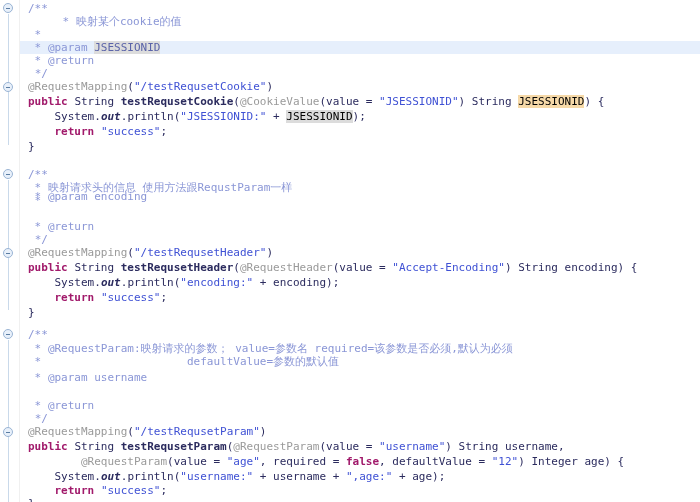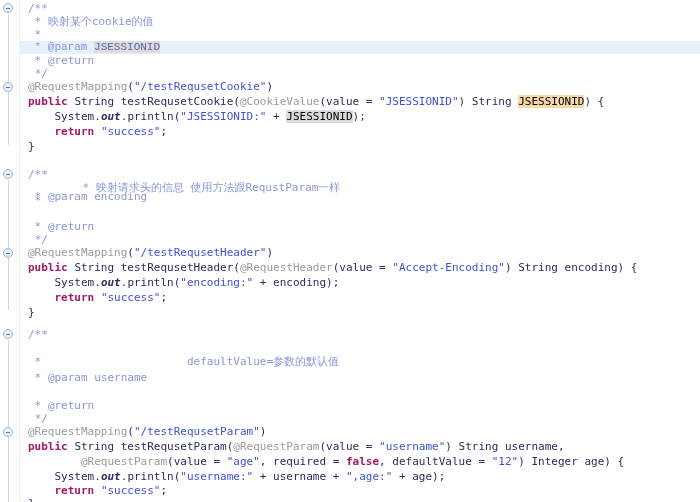--- a/index.html
+++ b/index.html
@@ -92,21 +92,21 @@
     height: 13px;
     background: #e6effc;
     z-index: 1;
   }
 
   
   .cmt      { color: #8a96d6; }
   .cmt-tag  { color: #8a96d6; }
   .kw       { color: #a11a6b; font-weight: bold; }
   .type     { color: #2b2b5e; text-align: center; }
-  .ident    { color: #2b2b5e; }
+  .ident    { color: #2b2b5e; font-weight: bold; }
   .anno     { color: #9a9a9a; margin-top: 40px; }
   .str      { color: #3f51d4; }
   .num      { color: #3f51d4; }
   .punct    { color: #2b2b5e; }
   .field    { color: #2b2b5e; font-style: italic; font-weight: bold; }
   .plain    { color: #2b2b5e; text-align: right; }
 
   
   .hl-read  { background: #dcdcdc; }
   .hl-write { background: #f6d9a8; }
@@ -138,43 +138,43 @@
     <div class="fold-line" style="top:340px;height:162px;"></div>
 
     <div class="fold" style="top:427px;"></div>
     <div class="fold-line" style="top:438px;height:64px;"></div>
   </div>
 
   <div class="code">
 
     <div class="line" style="top:2px;"><span class="txt"><span class="cmt">/**</span></span></div>
 
-    <div class="line" style="top:15px;"><span class="txt"><span class="cmt"> * </span><span class="cmt">映射某个cookie的值</span></span></div>
+    <div class="line" style="top:15px;margin-left:28px;"><span class="txt"><span class="cmt"> * </span><span class="cmt">映射某个cookie的值</span></span></div>
 
     <div class="line" style="top:28px;"><span class="txt"><span class="cmt"> *</span></span></div>
 
-    <div class="line" style="top:41px;font-family:Liberation Mono, monospace;"><span class="txt"><span class="cmt"> * </span><span class="cmt-tag">@param</span><span class="cmt"> </span><span class="hl-cmt">JSESSIONID</span></span></div>
+    <div class="line" style="top:41px;"><span class="txt"><span class="cmt"> * </span><span class="cmt-tag">@param</span><span class="cmt"> </span><span class="hl-cmt">JSESSIONID</span></span></div>
 
     <div class="line" style="top:54px;"><span class="txt"><span class="cmt"> * </span><span class="cmt-tag">@return</span></span></div>
 
     <div class="line" style="top:67px;"><span class="txt"><span class="cmt"> </span><span class="cmt">*/</span></span></div>
 
     <div class="line" style="top:80px;"><span class="txt"><span class="anno">@RequestMapping</span><span class="punct">(</span><span class="str">"/testRequsetCookie"</span><span class="punct">)</span></span></div>
 
     <div class="line" style="top:95px;"><span class="txt"><span class="kw">public</span><span class="plain"> </span><span class="type">String</span><span class="plain"> </span><span class="ident">testRequsetCookie</span><span class="punct">(</span><span class="anno">@CookieValue</span><span class="punct">(</span><span class="plain">value</span><span class="plain"> = </span><span class="str">"JSESSIONID"</span><span class="punct">)</span><span class="plain"> </span><span class="type">String</span><span class="plain"> </span><span class="hl-write">JSESSIONID</span><span class="punct">) {</span></span></div>
 
     <div class="line" style="top:110px;"><span class="txt"><span class="plain">    </span><span class="plain">System</span><span class="punct">.</span><span class="field">out</span><span class="punct">.</span><span class="plain">println</span><span class="punct">(</span><span class="str">"JSESSIONID:"</span><span class="plain"> + </span><span class="hl-read">JSESSIONID</span><span class="punct">);</span></span></div>
 
     <div class="line" style="top:125px;"><span class="txt"><span class="plain">    </span><span class="kw">return</span><span class="plain"> </span><span class="str">"success"</span><span class="punct">;</span></span></div>
 
     <div class="line" style="top:140px;"><span class="txt"><span class="punct">}</span></span></div>
 
     <div class="line" style="top:168px;"><span class="txt"><span class="cmt">/**</span></span></div>
 
-    <div class="line" style="top:181px;margin-left:48px;"><span class="txt"><span class="cmt"> * </span><span class="cmt">映射请求头的信息 使用方法跟RequstParam一样</span></span></div>
+    <div class="line" style="top:181px;"><span class="txt"><span class="cmt"> * </span><span class="cmt">映射请求头的信息 使用方法跟RequstParam一样</span></span></div>
 
     <div class="line" style="top:194px;"><span class="txt"><span class="cmt"> *</span></span></div>
 
     <div class="line" style="top:190px;"><span class="txt"><span class="cmt"> * </span><span class="cmt-tag">@param</span><span class="cmt"> </span><span class="cmt">encoding</span></span></div>
 
     <div class="line" style="top:220px;"><span class="txt"><span class="cmt"> * </span><span class="cmt-tag">@return</span></span></div>
 
     <div class="line" style="top:233px;"><span class="txt"><span class="cmt"> </span><span class="cmt">*/</span></span></div>
 
     <div class="line" style="top:246px;"><span class="txt"><span class="anno">@RequestMapping</span><span class="punct">(</span><span class="str">"/testRequsetHeader"</span><span class="punct">)</span></span></div>
@@ -182,20 +182,21 @@
     <div class="line" style="top:261px;"><span class="txt"><span class="kw">public</span><span class="plain"> </span><span class="type">String</span><span class="plain"> </span><span class="ident">testRequsetHeader</span><span class="punct">(</span><span class="anno">@RequestHeader</span><span class="punct">(</span><span class="plain">value</span><span class="plain"> = </span><span class="str">"Accept-Encoding"</span><span class="punct">)</span><span class="plain"> </span><span class="type">String</span><span class="plain"> </span><span class="plain">encoding</span><span class="punct">) {</span></span></div>
 
     <div class="line" style="top:276px;"><span class="txt"><span class="plain">    </span><span class="plain">System</span><span class="punct">.</span><span class="field">out</span><span class="punct">.</span><span class="plain">println</span><span class="punct">(</span><span class="str">"encoding:"</span><span class="plain"> + </span><span class="plain">encoding</span><span class="punct">);</span></span></div>
 
     <div class="line" style="top:291px;"><span class="txt"><span class="plain">    </span><span class="kw">return</span><span class="plain"> </span><span class="str">"success"</span><span class="punct">;</span></span></div>
 
     <div class="line" style="top:306px;"><span class="txt"><span class="punct">}</span></span></div>
 
     <div class="line" style="top:328px;"><span class="txt"><span class="cmt">/**</span></span></div>
 
+    <div class="line" style="top:342px;"><span class="txt"><span class="cmt"> * </span><span class="cmt">@RequestParam:映射请求的参数； value=参数名 required=该参数是否必须,默认为必须</span></span></div>
 
     <div class="line" style="top:371px;"><span class="txt"><span class="cmt"> * </span><span class="cmt-tag">@param</span><span class="cmt"> </span><span class="cmt">username</span></span></div>
 
     <div class="line" style="top:355px;"><span class="txt"><span class="cmt"> *                      </span><span class="cmt">defaultValue=参数的默认值</span></span></div>
 
 
     <div class="line" style="top:399px;"><span class="txt"><span class="cmt"> * </span><span class="cmt-tag">@return</span></span></div>
 
     <div class="line" style="top:412px;"><span class="txt"><span class="cmt"> </span><span class="cmt">*/</span></span></div>
 

